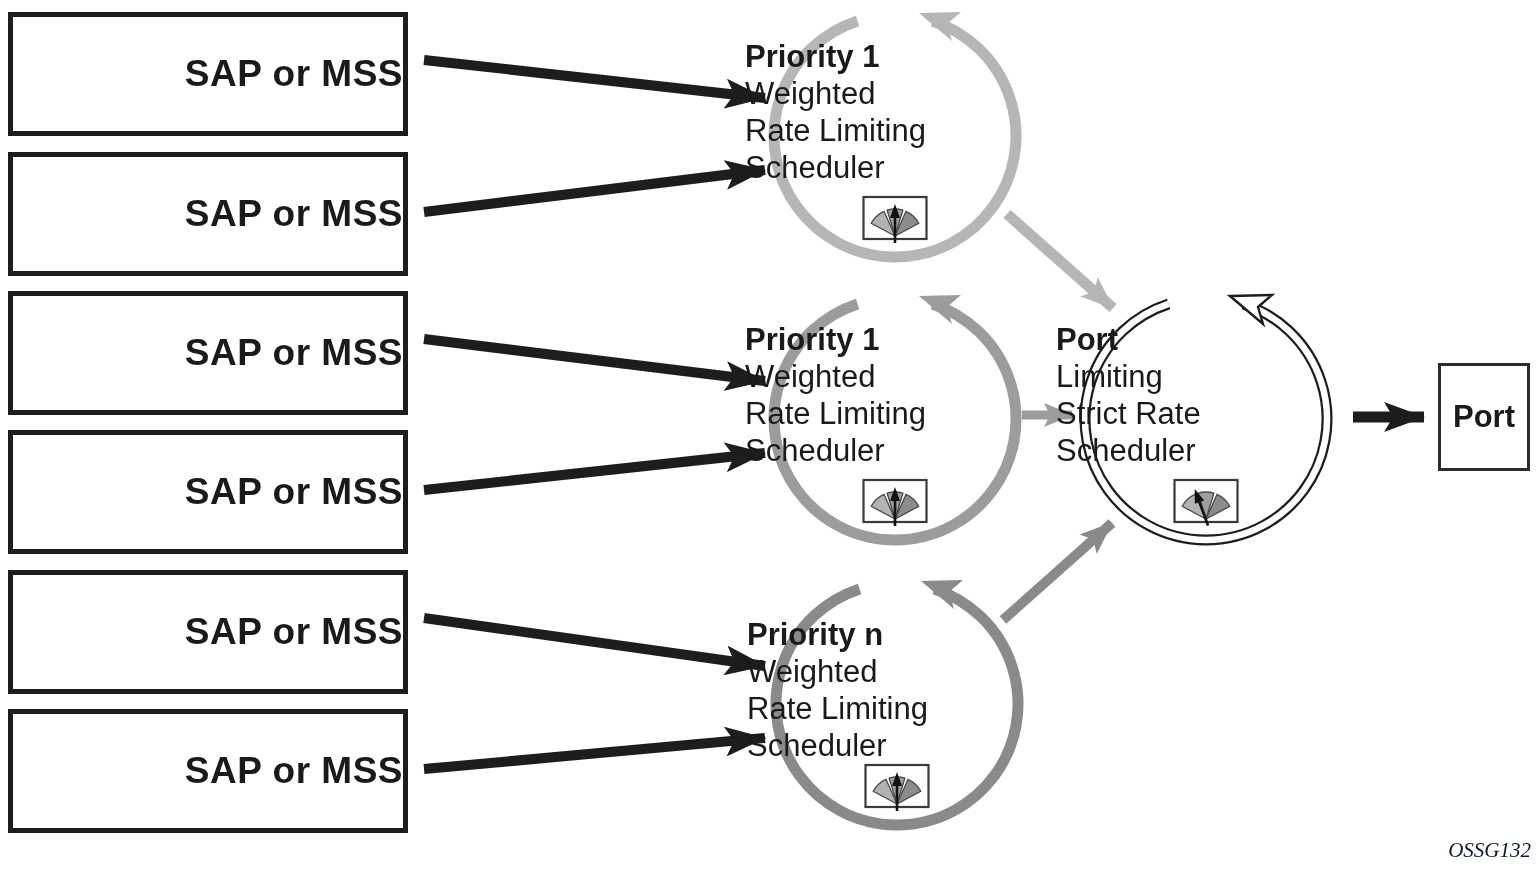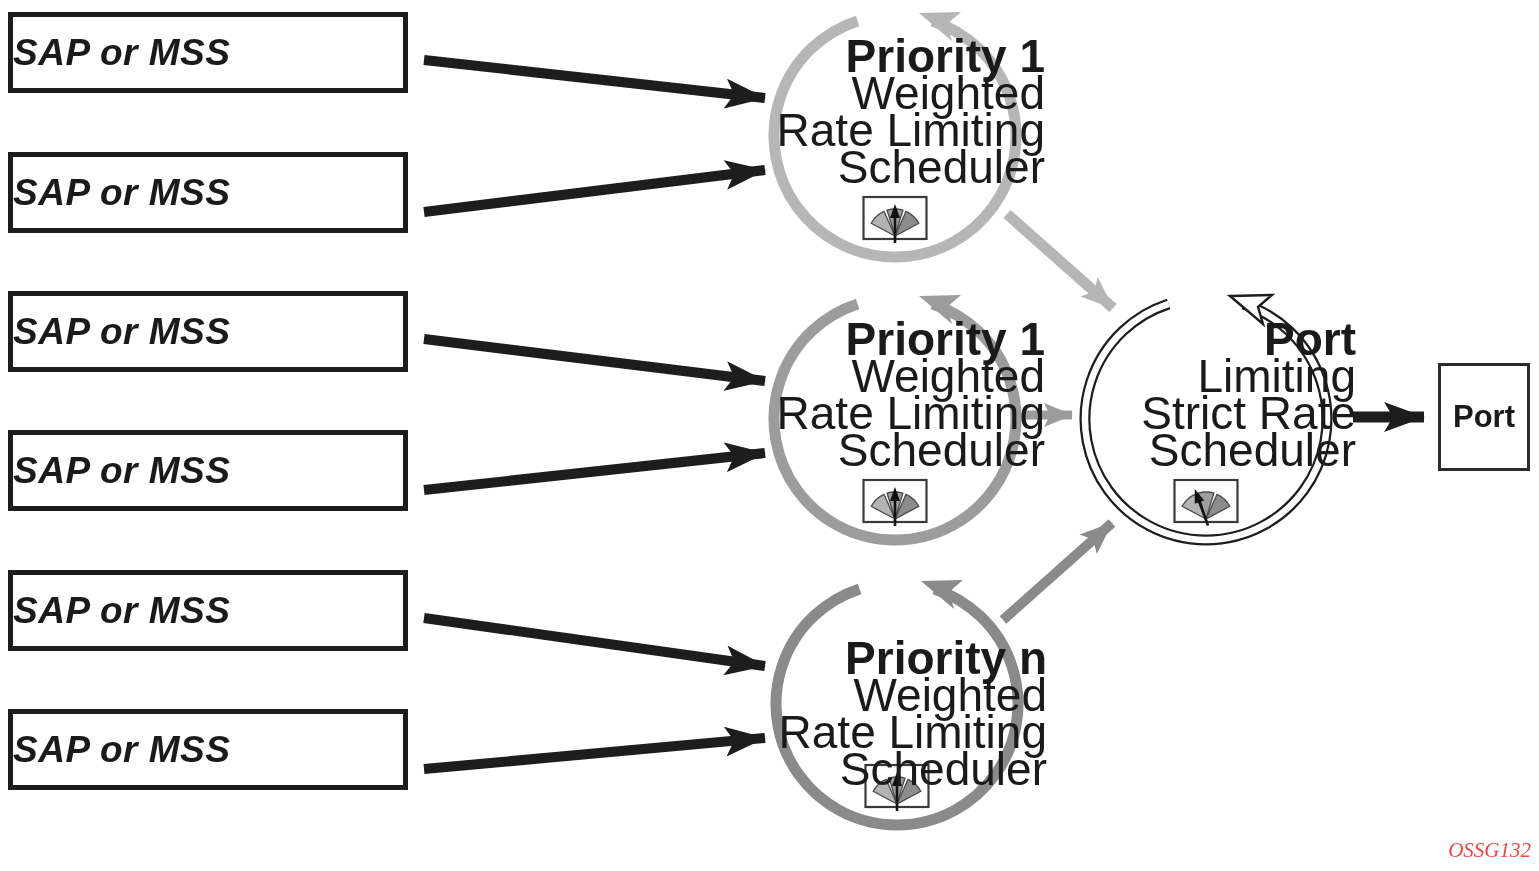--- a/index.html
+++ b/index.html
@@ -2,36 +2,36 @@
 <html><head>
 <meta charset="utf-8">
 <style>
   html,body{margin:0;padding:0;background:#ffffff;}
   .canvas{
     position:relative;width:1539px;height:871px;background:#ffffff;
     font-family:"Liberation Sans",sans-serif;color:#1a1a1a;overflow:hidden;
   }
   .layer{position:absolute;left:0;top:0;}
   .sap-box{
-    position:absolute;left:8px;width:400px;height:81px;box-sizing:border-box;
+    position:absolute;left:8px;width:400px;height:124px;box-sizing:border-box;
     border:5px solid #1d1d1d;background:#ffffff;
-    display:flex;align-items:center;justify-content:flex-start;
-    font-weight:bold;font-size:37px;letter-spacing:0.5px;font-style:italic;
+    display:flex;align-items:center;justify-content:flex-end;
+    font-weight:bold;font-size:37px;letter-spacing:0.5px;
   }
-  .circle-label{position:absolute;width:300px;text-align:right;font-size:46px;line-height:37px;}
+  .circle-label{position:absolute;width:300px;text-align:left;font-size:31px;line-height:37px;}
   .circle-label .title{font-weight:bold;}
   .port-box{
     position:absolute;left:1438px;top:363px;width:92px;height:108px;box-sizing:border-box;
     border:3px solid #2b2b2b;background:#ffffff;
     display:flex;align-items:center;justify-content:center;
     font-weight:bold;font-size:31px;
   }
   .figure-id{
     position:absolute;right:8px;top:838px;
-    font-family:"Liberation Serif",serif;font-style:italic;font-size:21px;color:#ef4444;
+    font-family:"Liberation Serif",serif;font-style:italic;font-size:21px;color:#0f172a;
   }
 </style>
 </head>
 <body>
 
 <div class="canvas">
 
   <svg class="layer" width="1539" height="871" viewBox="0 0 1539 871">
     <defs>
       <marker id="head-black" markerUnits="userSpaceOnUse" markerWidth="42" markerHeight="30" refX="40" refY="15" orient="auto">
@@ -133,21 +133,21 @@
     <div>Scheduler</div>
   </div>
 
   <div class="circle-label" style="left:745px;top:321px">
     <div class="title">Priority 1</div>
     <div>Weighted</div>
     <div>Rate Limiting</div>
     <div>Scheduler</div>
   </div>
 
-  <div class="circle-label" style="left:747px;top:640px">
+  <div class="circle-label" style="left:747px;top:616px">
     <div class="title">Priority n</div>
     <div>Weighted</div>
     <div>Rate Limiting</div>
     <div>Scheduler</div>
   </div>
 
   <div class="circle-label" style="left:1056px;top:321px">
     <div class="title">Port</div>
     <div>Limiting</div>
     <div>Strict Rate</div>

